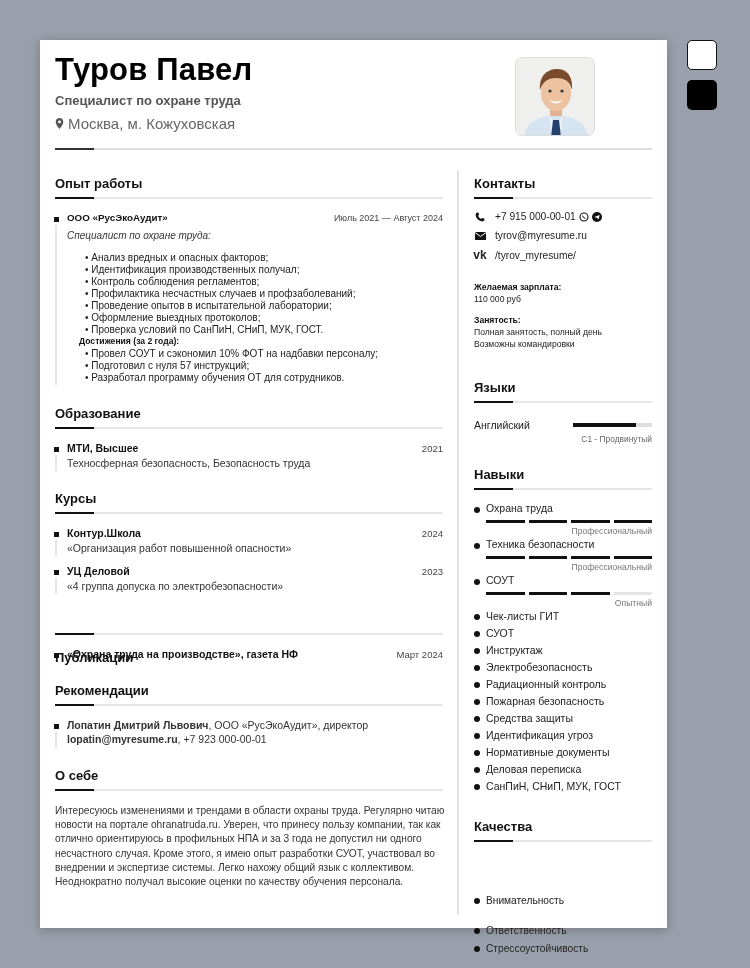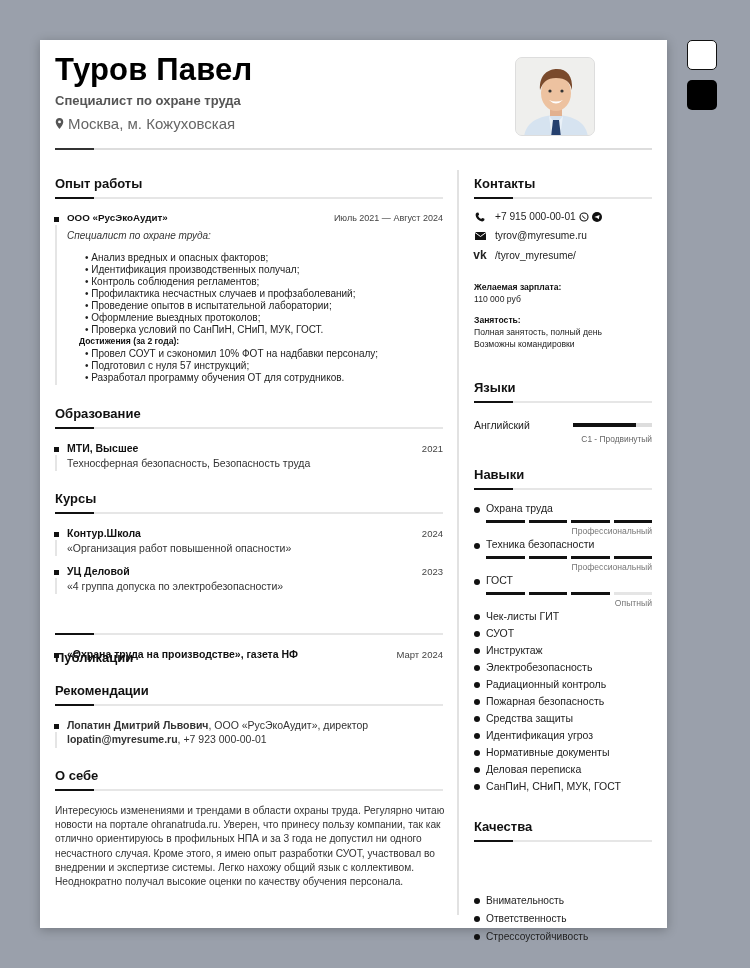--- a/index.html
+++ b/index.html
@@ -243,21 +243,21 @@
     <div class="segs">
         <span class="seg"></span>
         <span class="seg"></span>
         <span class="seg"></span>
         <span class="seg"></span>
       </div>
     <span class="lvl">Профессиональный</span>
   </div>
   <div class="skill" style="top:534px; height:34px;">
     <span class="dot"></span>
-    <span class="label">ГОСТ</span>
+    <span class="label">СОУТ</span>
     <div class="segs">
         <span class="seg"></span>
         <span class="seg"></span>
         <span class="seg"></span>
         <span class="seg off"></span>
       </div>
     <span class="lvl">Опытный</span>
   </div>
 
   <ul class="list" style="top:569px;">
@@ -271,19 +271,19 @@
     <li>Идентификация угроз</li>
     <li>Нормативные документы</li>
     <li>Деловая переписка</li>
     <li>СанПиН, СНиП, МУК, ГОСТ</li>
   </ul>
 
   <div class="sec-title" style="left:434px; top:779px;">Качества</div>
   <div class="sec-rule" style="left:434px; top:800px; width:178px;"></div>
   <ul class="list" style="top:853px; font-size:10.2px;">
     <li style="height:18px;">Внимательность</li>
-    <li style="height:18px;">Ответственность</li>
+    <li style="height:18px;margin-top:12px;">Ответственность</li>
     <li style="height:18px;">Стрессоустойчивость</li>
   </ul>
 </div>
 
 <div class="theme-btn theme-white"></div>
 <div class="theme-btn theme-black"></div>
 
 </body></html>

